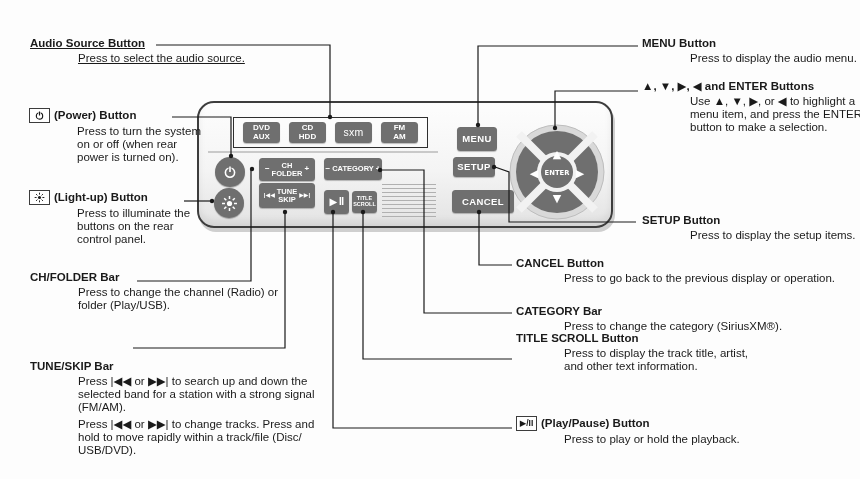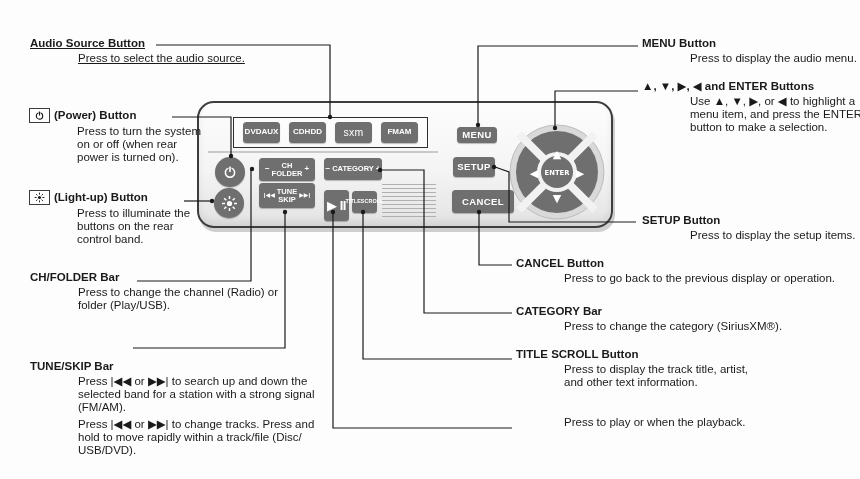--- a/index.html
+++ b/index.html
@@ -25,21 +25,21 @@
   .panel{
     position:absolute;left:197px;top:101px;width:416px;height:127px;z-index:1;
     background:linear-gradient(#fdfdfd 0%,#f4f4f4 55%,#e3e3e3 100%);
     border:2.2px solid #3d3d3d;border-radius:17px;
     box-shadow:2px 4px 0 0 #cfcfcf, inset 0 -5px 7px rgba(0,0,0,.07);
     box-sizing:border-box;
   }
   .panel *{box-sizing:border-box;}
   .btn{
     position:absolute;background:#6f6f6f;color:#fff;border-radius:3.5px;
-    display:flex;flex-direction:row;align-items:center;justify-content:center;
+    display:flex;flex-direction:column;align-items:center;justify-content:center;
     font-weight:700;text-align:center;line-height:1.05;
     box-shadow:0 1px 1px rgba(0,0,0,.25);
   }
   .srcbox{position:absolute;left:34px;top:14px;width:195px;height:31px;border:1.6px solid #2e2e2e;
     display:flex;align-items:center;justify-content:space-evenly;background:rgba(255,255,255,.35);}
   .srcbtn{position:relative;width:37px;height:21px;font-size:8px;}
   .sxm{font-size:10.5px;font-weight:400;letter-spacing:.3px;}
   .sep{position:absolute;left:9px;top:48px;width:230px;height:1.5px;background:#c9c9c9;}
   .roundbtn{position:absolute;width:30px;height:30px;border-radius:50%;background:#6f6f6f;
     display:flex;align-items:center;justify-content:center;box-shadow:0 1px 1px rgba(0,0,0,.3);}
@@ -120,32 +120,32 @@
 
     <div class="btn rowbar" style="left:60px;top:80px;width:56px;height:25px;">
       <span class="tiny">|◀◀</span>
       <span class="barlabel">
         <span style="display:block">TUNE</span>
         <span style="display:block">SKIP</span>
       </span>
       <span class="tiny">▶▶|</span>
     </div>
 
-    <div class="btn" style="left:125px;top:87px;width:25px;height:31px;font-size:13px;letter-spacing:-.5px;">
+    <div class="btn" style="left:125px;top:87px;width:25px;height:24px;font-size:10px;letter-spacing:-.5px;">
       <span>▶ II</span>
     </div>
 
     <div class="btn" style="left:153px;top:88px;width:25px;height:22px;font-size:5.5px;">
       <span>TITLE</span>
       <span>SCROLL</span>
     </div>
 
     <div class="grille"></div>
 
-    <div class="btn menu-btn" style="left:258px;top:24px;width:40px;height:16px;">
+    <div class="btn menu-btn" style="left:258px;top:24px;width:40px;height:24px;">
       <span>MENU</span>
     </div>
     <div class="btn menu-btn" style="left:254px;top:54px;width:42px;height:20px;">
       <span>SETUP</span>
     </div>
     <div class="btn menu-btn" style="left:253px;top:87px;width:62px;height:23px;">
       <span>CANCEL</span>
     </div>
 
     <svg class="dpad" width="100" height="100" viewBox="0 0 100 100">
@@ -230,21 +230,21 @@
             <line x1="3.2" y1="13.8" x2="5.3" y2="11.7"></line>
               <line x1="11.7" y1="5.3" x2="13.8" y2="3.2"></line>
           </g>
         </svg>
       </span>
       <span>(Light-up) Button</span>
     </div>
     <div class="desc">
       <div>Press to illuminate the</div>
       <div>buttons on the rear</div>
-      <div>control band.</div>
+      <div>control panel.</div>
     </div>
   </div>
 
   <div class="callout" style="left:30px;top:271px;">
     <div class="title">CH/FOLDER Bar</div>
     <div class="desc">
       <div>Press to change the channel (Radio) or</div>
       <div>folder (Play/USB).</div>
     </div>
   </div>
@@ -293,27 +293,31 @@
       </div>
   </div>
 
   <div class="callout" style="left:516px;top:305px;">
     <div class="title">CATEGORY Bar</div>
     <div class="desc">
         <div>Press to change the category (SiriusXM®).</div>
       </div>
   </div>
 
-  <div class="callout" style="left:516px;top:348px;">
+  <div class="callout" style="left:516px;top:332px;">
     <div class="title">TITLE SCROLL Button</div>
     <div class="desc">
       <div>Press to display the track title, artist,</div>
       <div>and other text information.</div>
     </div>
   </div>
 
   <div class="callout" style="left:516px;top:416px;">
-    <div class="desc">
-        <div>Press to play or when the playback.</div>
+    <div class="title">
+      <span class="iconbox">▶/II</span>
+      <span>(Play/Pause) Button</span>
+    </div>
+    <div class="desc">
+        <div>Press to play or hold the playback.</div>
       </div>
   </div>
 
 </div>
 
 </body></html>

